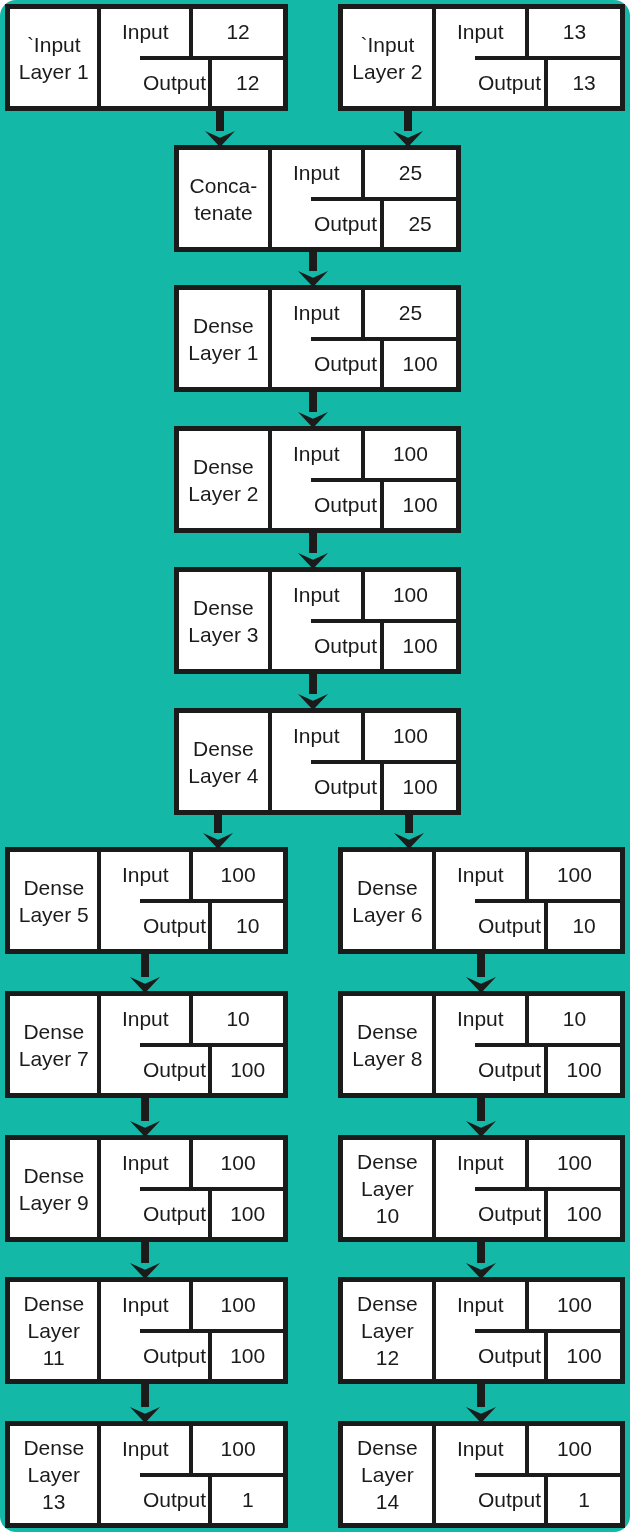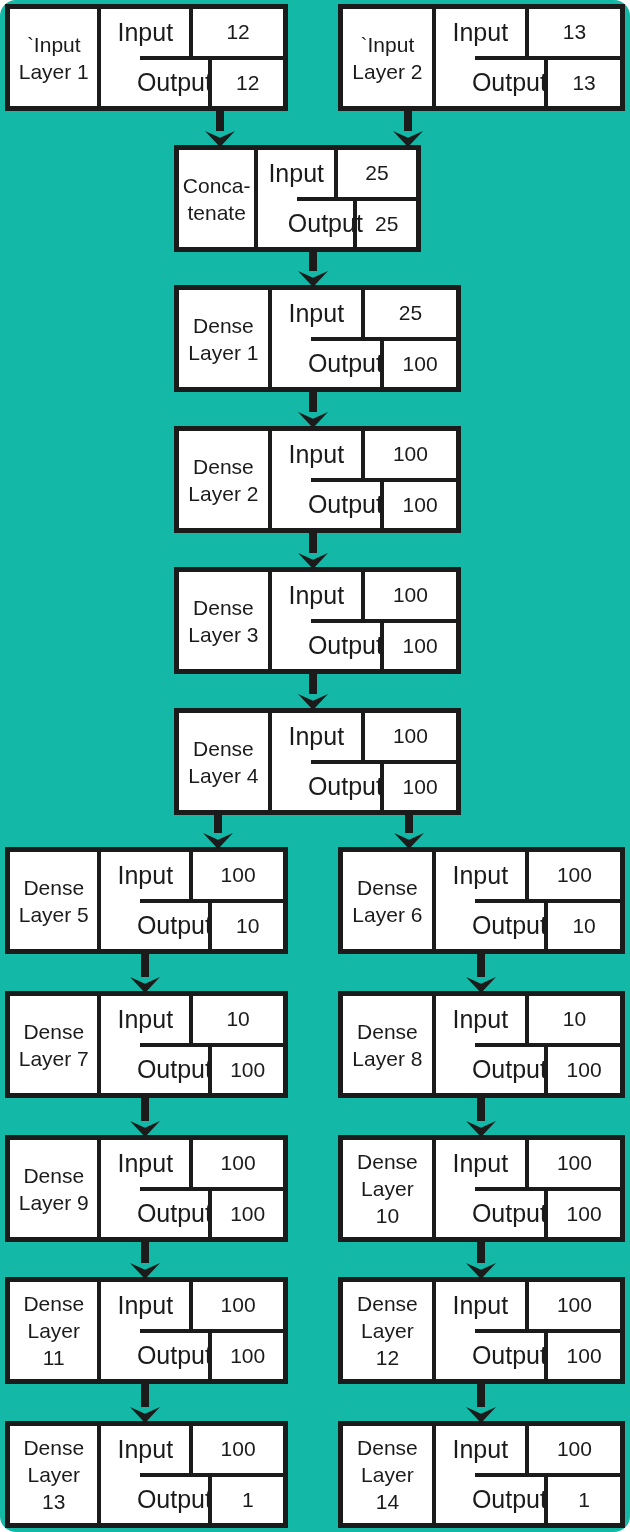--- a/index.html
+++ b/index.html
@@ -34,21 +34,21 @@
   }
   .io { flex: 1; display: flex; flex-direction: column; }
   .io-row { flex: 1; display: flex; min-height: 0; }
   .io-row + .io-row { border-top: 4px solid var(--ink); margin-left: 39px; }
   .io-label {
     width: 50.5%;
     border-right: 4px solid var(--ink);
     display: flex;
     align-items: center;
     justify-content: center;
-    font-size: 25px;
+    font-size: 21px;
   }
   .io-value {
     flex: 1;
     display: flex;
     align-items: center;
     justify-content: center;
     font-size: 21px;
   }
   .arrow {
     position: absolute;
@@ -93,21 +93,21 @@
         <div class="io-label">Input</div>
         <div class="io-value">13</div>
       </div>
       <div class="io-row">
         <div class="io-label">Output</div>
         <div class="io-value">13</div>
       </div>
     </div>
   </div>
 
-  <div class="node" style="left:174px;top:145px;width:247px">
+  <div class="node" style="left:174px;top:145px;width:287px">
     <div class="name">Conca-
 tenate</div>
     <div class="io">
       <div class="io-row">
         <div class="io-label">Input</div>
         <div class="io-value">25</div>
       </div>
       <div class="io-row">
         <div class="io-label">Output</div>
         <div class="io-value">25</div>

